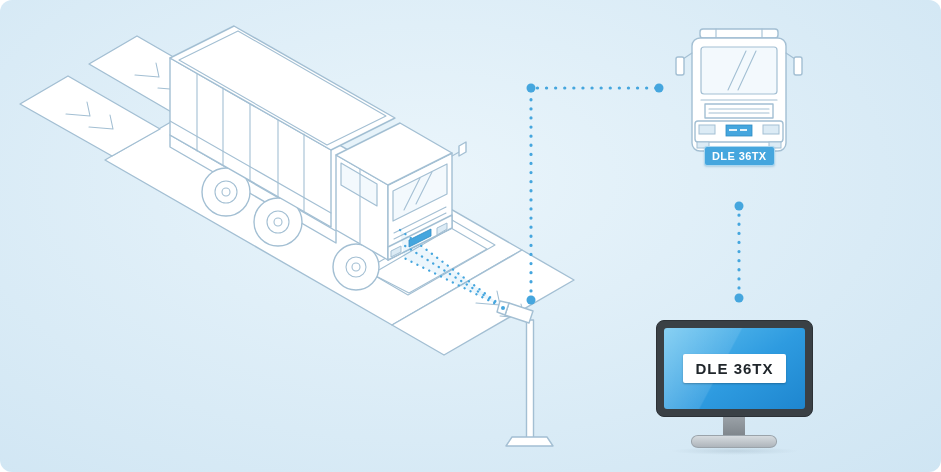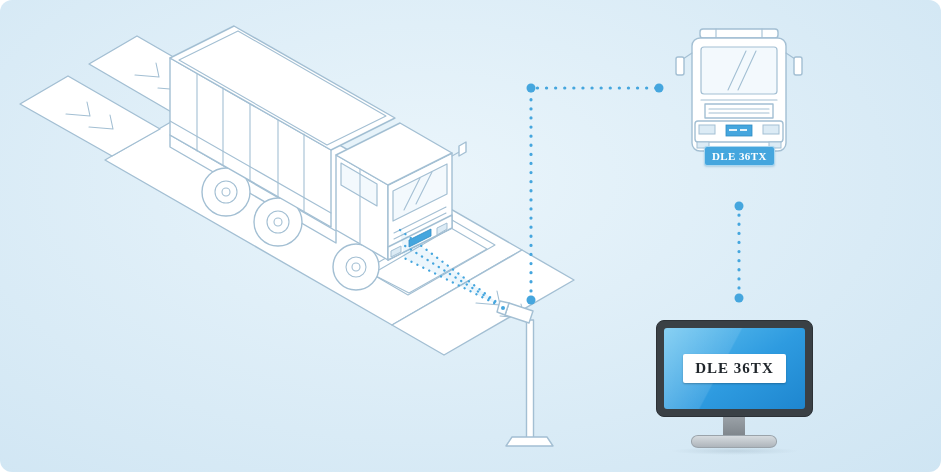--- a/index.html
+++ b/index.html
@@ -1,19 +1,18 @@
 <!DOCTYPE html>
 <html style="--background-center: #eaf5fb; --background-edge: #cfe5f3; --line-art: #a3bfd3; --accent-blue: #45a6de; --plate-fill: #45a6de; --monitor-bezel: #3a4045; --screen-top: #5fc0ef; --screen-bottom: #1e86cf;"><head>
 <meta charset="utf-8">
 <style>
   html,body{margin:0;padding:0;background:#ffffff;font-family:"Liberation Sans",sans-serif;}
   .scene{
     position:relative;width:941px;height:472px;border-radius:12px;overflow:hidden;
     background:radial-gradient(ellipse at 45% 38%, var(--background-center,#eaf5fb) 0%, var(--background-edge,#cfe5f3) 100%);
-    font-family:Liberation Serif, serif;
   }
   .art{position:absolute;left:0;top:0;width:941px;height:472px;}
 
   
   .outline{fill:#ffffff;stroke:var(--line-art,#a3bfd3);stroke-width:1.4;stroke-linejoin:round;stroke-linecap:round;}
   .thin{fill:none;stroke:var(--line-art,#a3bfd3);stroke-width:1.1;stroke-linejoin:round;stroke-linecap:round;}
   .glass{fill:#f3f9fd;stroke:var(--line-art,#a3bfd3);stroke-width:1.2;stroke-linejoin:round;}
   .lite{fill:#dcebf5;stroke:var(--line-art,#a3bfd3);stroke-width:1;}
   .accentfill{fill:var(--accent-blue,#45a6de);stroke:#2f8cc4;stroke-width:0.8;}
   .dots{fill:none;stroke:var(--accent-blue,#45a6de);stroke-width:3.2;stroke-dasharray:0.1 9;stroke-linecap:round;}

